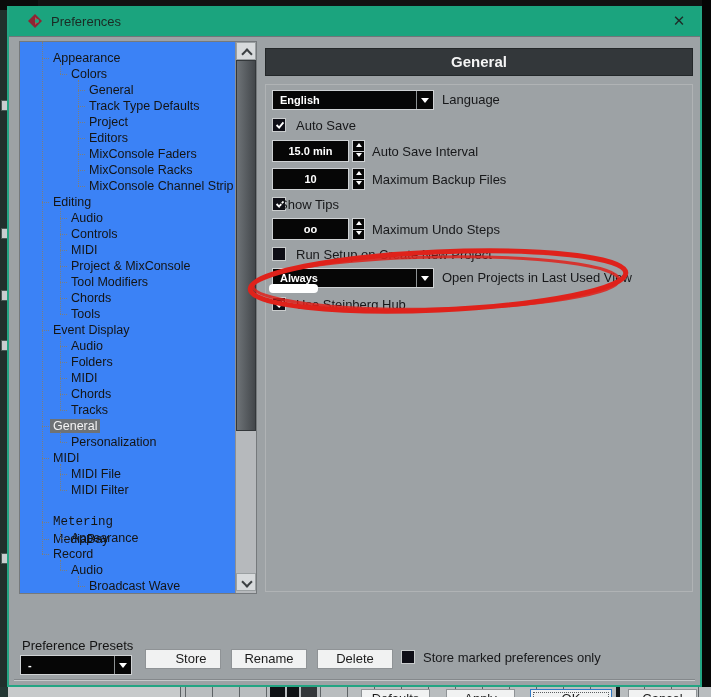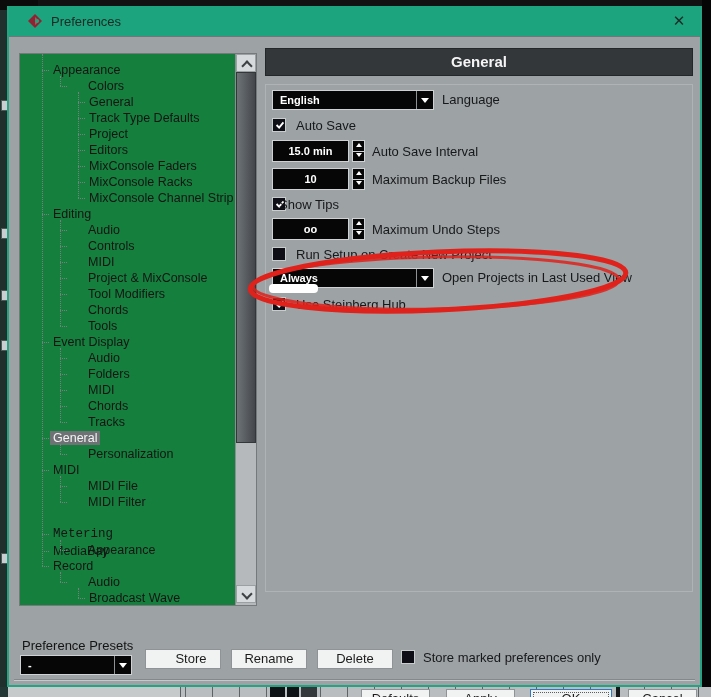--- a/index.html
+++ b/index.html
@@ -22,26 +22,26 @@
   #dialog{left:7px;top:6px;width:695px;height:681px;background:#9da2a5;
     border-left:2px solid #23a583;border-right:2px solid #23a583;border-bottom:2px solid #23a583;box-sizing:border-box;}
   #titlebar{left:0;top:0;width:691px;height:30px;background:#1ba47e;}
   #titlebar .title{position:absolute;left:42px;top:8px;font-size:13px;color:#1b2a24;}
   #app-icon{position:absolute;left:18px;top:7px;width:16px;height:16px;}
   #close-btn{position:absolute;right:10px;top:5px;width:22px;height:20px;text-align:center;
     font-size:15px;color:#1e2a26;line-height:20px;cursor:default;}
   #body-area{left:0;top:30px;width:691px;height:649px;border-top:1px solid #70767a;}
 
   
-  #tree-box{position:absolute;left:10px;top:16px;width:238px;height:553px;border:1px solid #75797c;background:#15803d;box-sizing:border-box;}
+  #tree-box{position:absolute;left:10px;top:4px;width:238px;height:553px;border:1px solid #75797c;background:#3b82f6;box-sizing:border-box;}
   #tree-view{position:absolute;left:0;top:0;width:215px;height:551px;overflow:hidden;}
   .tree-row{position:absolute;height:16px;line-height:16px;font-size:12.5px;color:#141414;white-space:nowrap;}
   .tree-row::before{content:'';position:absolute;top:8px;width:7px;border-top:1px dotted #7a7e81;}
   .lv1{left:0;padding-left:30px;}
-  .lv2{left:0;padding-left:65px;}
+  .lv2{left:0;padding-left:48px;}
   .lv3{left:0;padding-left:66px;}
   .lv1::before{left:22px;}.lv2::before{left:40px;}.lv3::before{left:58px;}
   .tree-label{padding:0 3px;}
   .tree-row.selected .tree-label{background:#6e7275;color:#f4f4f4;}
   .rail{position:absolute;width:0;border-left:1px dotted #7a7e81;}
   
   #scrollbar{position:absolute;right:0;top:0;width:21px;height:551px;background:#b6b9bc;border-left:1px solid #8b8f92;box-sizing:border-box;}
   .sb-btn{position:absolute;left:0;width:20px;height:18px;background:#d7dadc;border:1px solid #9ba0a2;box-sizing:border-box;}
   .chev{position:absolute;left:6px;width:6px;height:6px;border-top:2px solid #3c4043;border-left:2px solid #3c4043;}
   .chev.up{top:7px;transform:rotate(45deg);}

